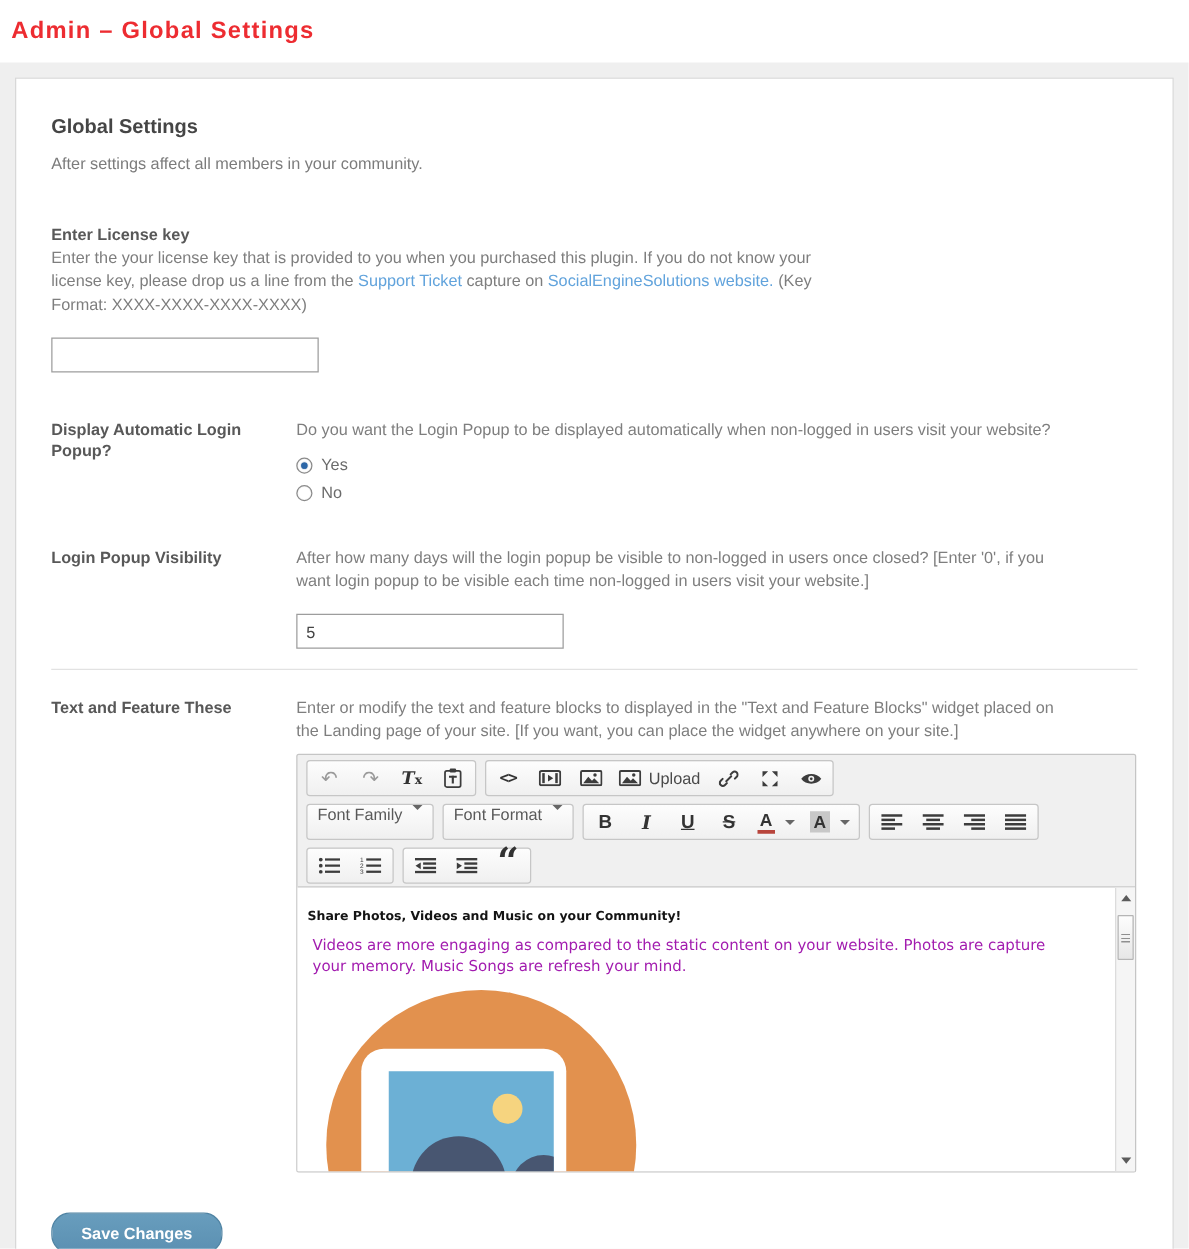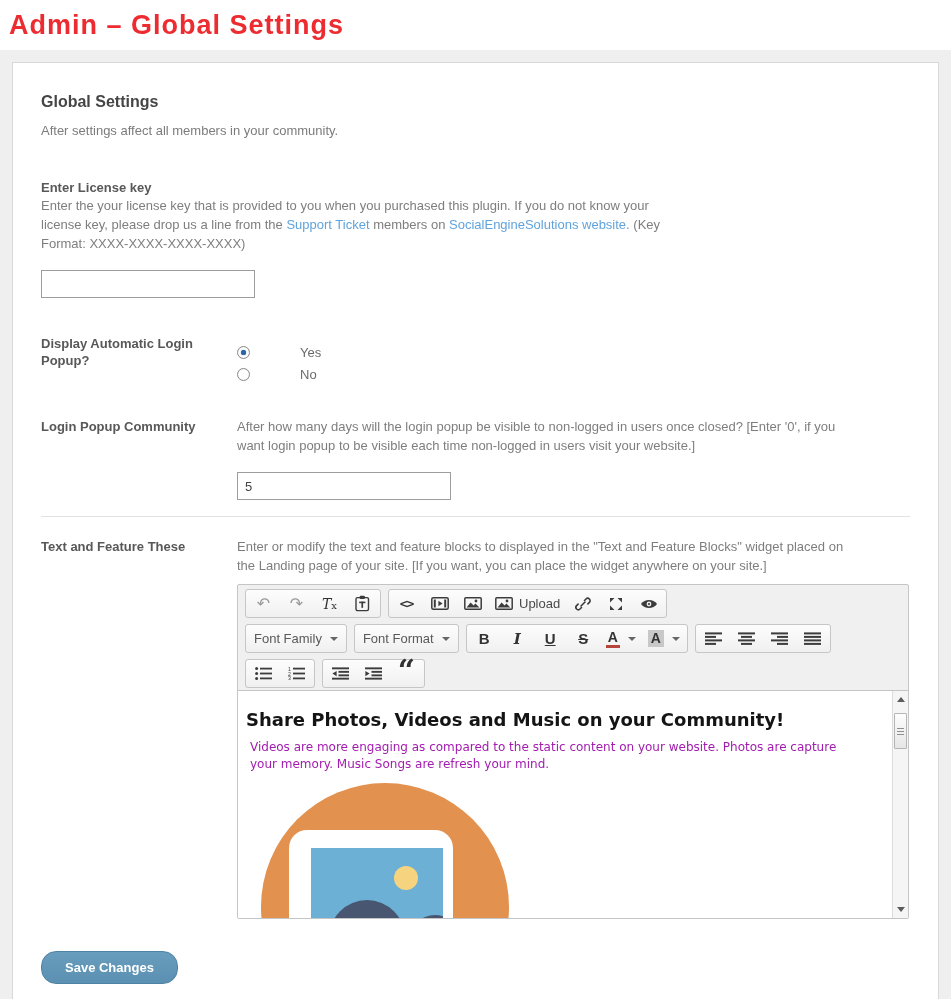--- a/index.html
+++ b/index.html
@@ -6,21 +6,21 @@
   html,body { margin:0; padding:0; }
   body {
     width:951px; height:999px; overflow:hidden;
     font-family:"Liberation Sans", sans-serif;
     background:#ffffff;
   }
 
   
   .top-header { height:50px; background:#fff; display:flex; align-items:center; padding-left:9px; }
   .top-header h1 {
-    margin:0; font-size:27px; font-weight:bold; letter-spacing:1px;
+    margin:0; font-size:19px; font-weight:bold; letter-spacing:1px;
     color:#ed2c31;
   }
 
   
   .page-bg { background:#efefef; height:949px; padding:12px 12px 0 12px; }
   .panel {
     background:#fff; border:1px solid #d8d8d8; min-height:923px;
     padding:30px 28px 28px 28px;
   }
   .panel-heading { margin:0 0 12px 0; font-size:16px; font-weight:bold; color:#454545; }
@@ -37,21 +37,21 @@
   }
   .row-content { flex:1; font-size:13px; color:#7e7e7e; }
   .desc { margin:0; line-height:19px; max-width:622px; }
   .desc a { color:#61a3dc; text-decoration:none; cursor:pointer; }
   .text-input {
     display:block; margin-top:17px; width:214px; height:28px;
     border:1px solid #9d9d9d; background:#fff; font-size:13px; color:#444;
     padding:0 7px; font-family:"Liberation Sans", sans-serif;
   }
   .radio-list { margin-top:11px; }
-  .radio-row { display:flex; align-items:center; margin-bottom:7px; cursor:pointer;gap:43px; }
+  .radio-row { display:flex; align-items:flex-end; margin-bottom:7px; cursor:pointer; }
   .radio {
     width:13px; height:13px; border-radius:50%; flex:none;
     border:1px solid #8a8a8a; background:radial-gradient(#ffffff 55%, #dcdcdc);
     position:relative; margin-right:7px;
   }
   .radio[data-checked]::after {
     content:''; position:absolute; left:3px; top:3px; width:5px; height:5px;
     border-radius:50%; background:#2b66a8; box-shadow:0 0 1px #1d4d85;
   }
   .radio-label { color:#6b6b6b; font-size:13px; }
@@ -67,48 +67,48 @@
   .tb-group {
     display:flex; align-items:center; height:29px; margin-right:7px; padding:0 1px;
     border:1px solid #c6c6c6; border-radius:3px;
     background:linear-gradient(#fdfdfd,#f0f0f0);
   }
   .tb-btn {
     display:flex; align-items:center; justify-content:center;
     height:26px; min-width:33px; padding:0 6px; cursor:pointer; color:#3c3c3c;
   }
   .glyph { font-family:"DejaVu Sans", sans-serif; font-size:16px; line-height:16px; color:#9a9a9a; }
-  .tx { font-family:"DejaVu Serif", serif; font-style:italic; font-weight:normal; color:#333; font-size:14px; }
+  .tx { font-family:"DejaVu Serif", serif; font-style:italic; font-weight:bold; color:#333; font-size:14px; }
   .tx .sub { font-size:10px; font-style:normal; }
   .code-glyph { font-family:"DejaVu Sans Mono", monospace; font-weight:bold; font-size:13px; color:#333; letter-spacing:-1px; }
   .upload-label { font-size:13px; color:#4a4a4a; margin-left:6px; }
 
   .tb-select {
-    display:flex; align-items:center; justify-content:space-between;
+    display:flex; justify-content:space-between;
     height:29px; min-width:95px; margin-right:7px; padding:0 8px;
     border:1px solid #c6c6c6; border-radius:3px;
     background:linear-gradient(#fdfdfd,#f0f0f0);
     font-size:13px; color:#595959; cursor:pointer;
   }
   .caret {
     width:0; height:0; border-left:4px solid transparent; border-right:4px solid transparent;
     border-top:4px solid #666; margin-left:8px; flex:none;
   }
   .fmt { font-size:15px; font-weight:bold; color:#333; }
   .fmt.i { font-family:"DejaVu Serif", serif; font-style:italic; }
   .fmt.u { text-decoration:underline; }
   .fmt.s { text-decoration:line-through; }
   .a-fore { font-size:14px; font-weight:bold; color:#333; border-bottom:3px solid #b8453c; padding:0 2px 0px 2px; line-height:15px; }
   .a-back { font-size:14px; font-weight:bold; color:#333; background:#c8c8c8; padding:0 3px; line-height:17px; }
   .quote-glyph { font-family:"DejaVu Serif", serif; font-weight:bold; font-size:30px; color:#333; line-height:8px; height:14px; display:inline-block; }
 
   
   .ed-content { position:relative; height:228px; background:#fff; border-top:1px solid #c5c5c5; overflow:hidden; }
   .ed-inner { position:absolute; left:0; top:0; right:16px; bottom:0; overflow:hidden; padding:6px 8px; font-family:"DejaVu Sans", sans-serif; }
-  .ed-inner h3 { margin:12px 0 0 0; font-size:18px; color:#141414; }
+  .ed-inner h3 { margin:12px 0 0 0; font-size:10px; color:#141414; }
   .ed-inner p { margin:9px 0 0 4px; font-size:12px; line-height:17px; color:#a21caf; max-width:600px; }
 
   .illus { position:relative; margin:10px 0 0 15px; width:260px; height:200px; }
   .circle { position:absolute; left:0; top:0; width:248px; height:248px; border-radius:50%; background:#e2914e; }
   .tablet { position:absolute; left:28px; top:47px; width:164px; height:210px; background:#ffffff; border-radius:18px; }
   .photo  { position:absolute; left:50px; top:65px; width:132px; height:170px; background:#6cb0d5; overflow:hidden; }
   .sun { position:absolute; left:83px; top:18px; width:24px; height:24px; border-radius:50%; background:#f6d47f; }
   .mtn { position:absolute; border-radius:50%; background:#485671; }
   .m1 { left:18px; top:52px; width:76px; height:76px; }
   .m2 { left:98px; top:67px; width:52px; height:52px; }
@@ -149,45 +149,46 @@
 <div class="page-bg">
   <div class="panel">
 
     <h2 class="panel-heading">Global Settings</h2>
     <p class="panel-sub">After settings affect all members in your community.</p>
 
     
     <div class="form-row row-license">
       <div class="row-label">Enter License key</div>
       <div class="row-content">
-        <p class="desc"><span>Enter the your license key that is provided to you when you purchased this plugin. If you do not know your license key, please drop us a line from the </span><a>Support Ticket</a><span> members on </span><a>SocialEngineSolutions website.</a><span> (Key Format: XXXX-XXXX-XXXX-XXXX)</span></p>
+        <p class="desc"><span>Enter the your license key that is provided to you when you purchased this plugin. If you do not know your license key, please drop us a line from the </span><a>Support Ticket</a><span> capture on </span><a>SocialEngineSolutions website.</a><span> (Key Format: XXXX-XXXX-XXXX-XXXX)</span></p>
         <input type="text" class="text-input" value="" style="">
       </div>
     </div>
 
     
     <div class="form-row row-autopopup">
       <div class="row-label">Display Automatic Login Popup?</div>
       <div class="row-content">
+        <p class="desc">Do you want the Login Popup to be displayed automatically when non-logged in users visit your website?</p>
         <div class="radio-list">
           <div class="radio-row">
             <span class="radio" data-checked="checked"></span>
             <span class="radio-label">Yes</span>
           </div>
           <div class="radio-row">
             <span class="radio"></span>
             <span class="radio-label">No</span>
           </div>
         </div>
       </div>
     </div>
 
     
     <div class="form-row row-visibility">
-      <div class="row-label">Login Popup Community</div>
+      <div class="row-label">Login Popup Visibility</div>
       <div class="row-content">
         <p class="desc">After how many days will the login popup be visible to non-logged in users once closed? [Enter '0', if you want login popup to be visible each time non-logged in users visit your website.]</p>
         <input type="text" class="text-input" value="5" style="">
       </div>
     </div>
 
     <hr class="divider">
 
     
     <div class="form-row">

